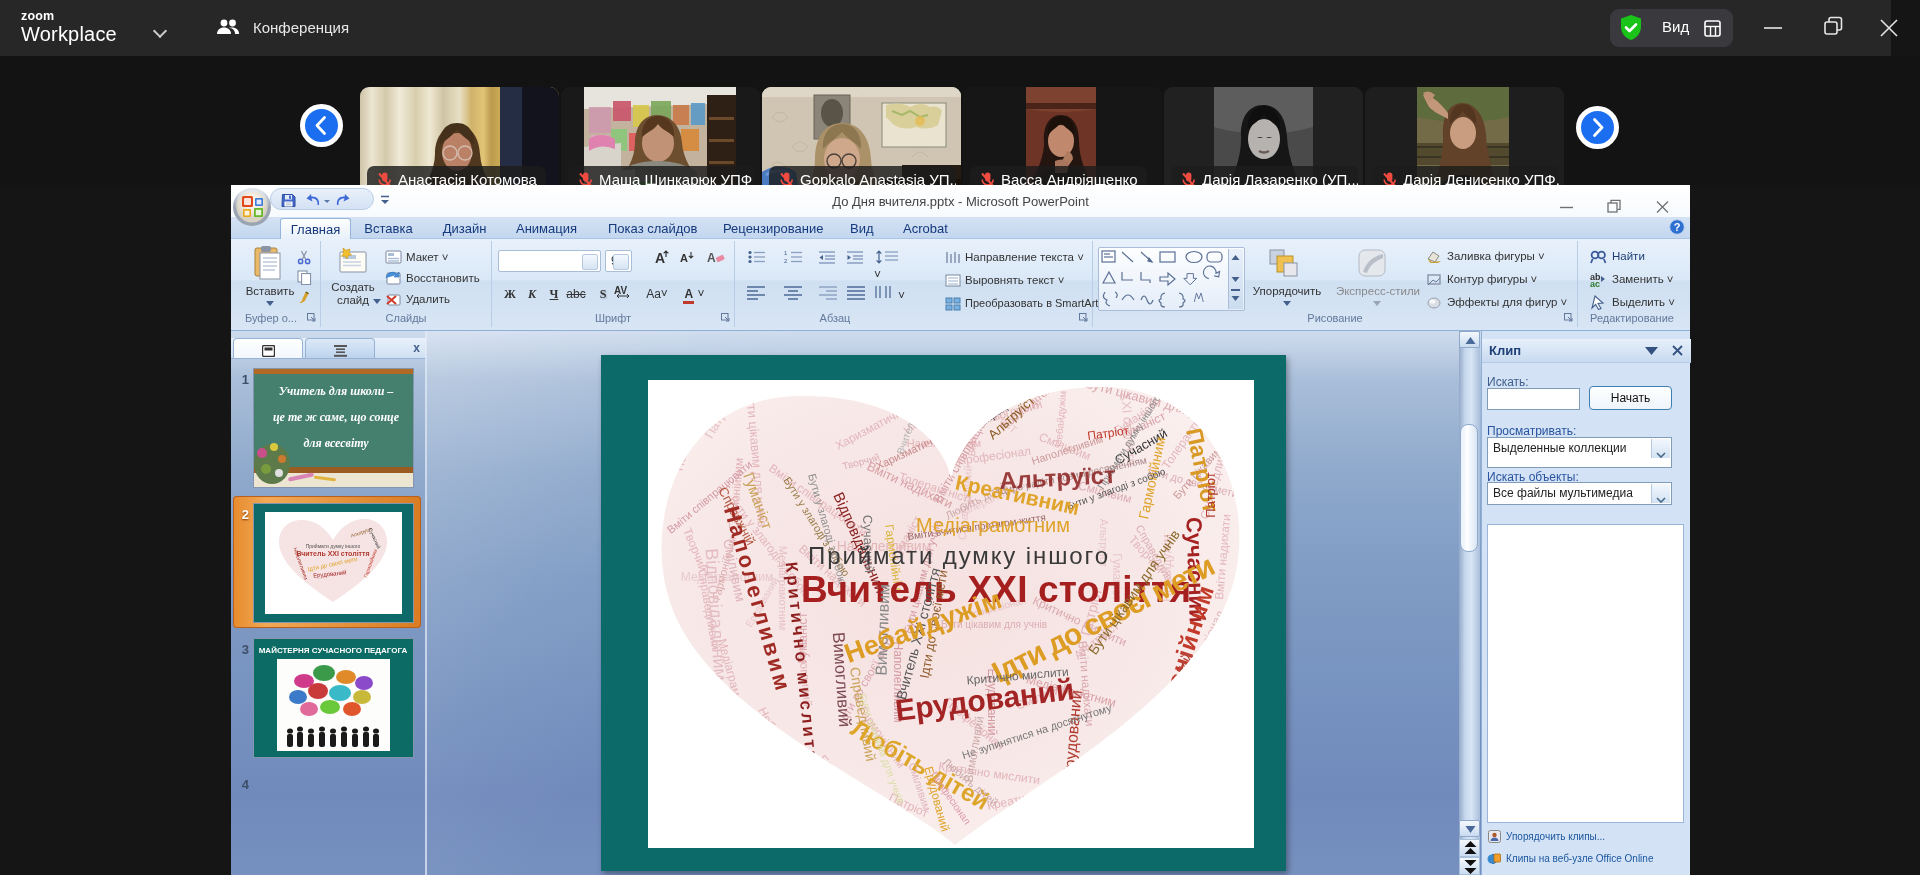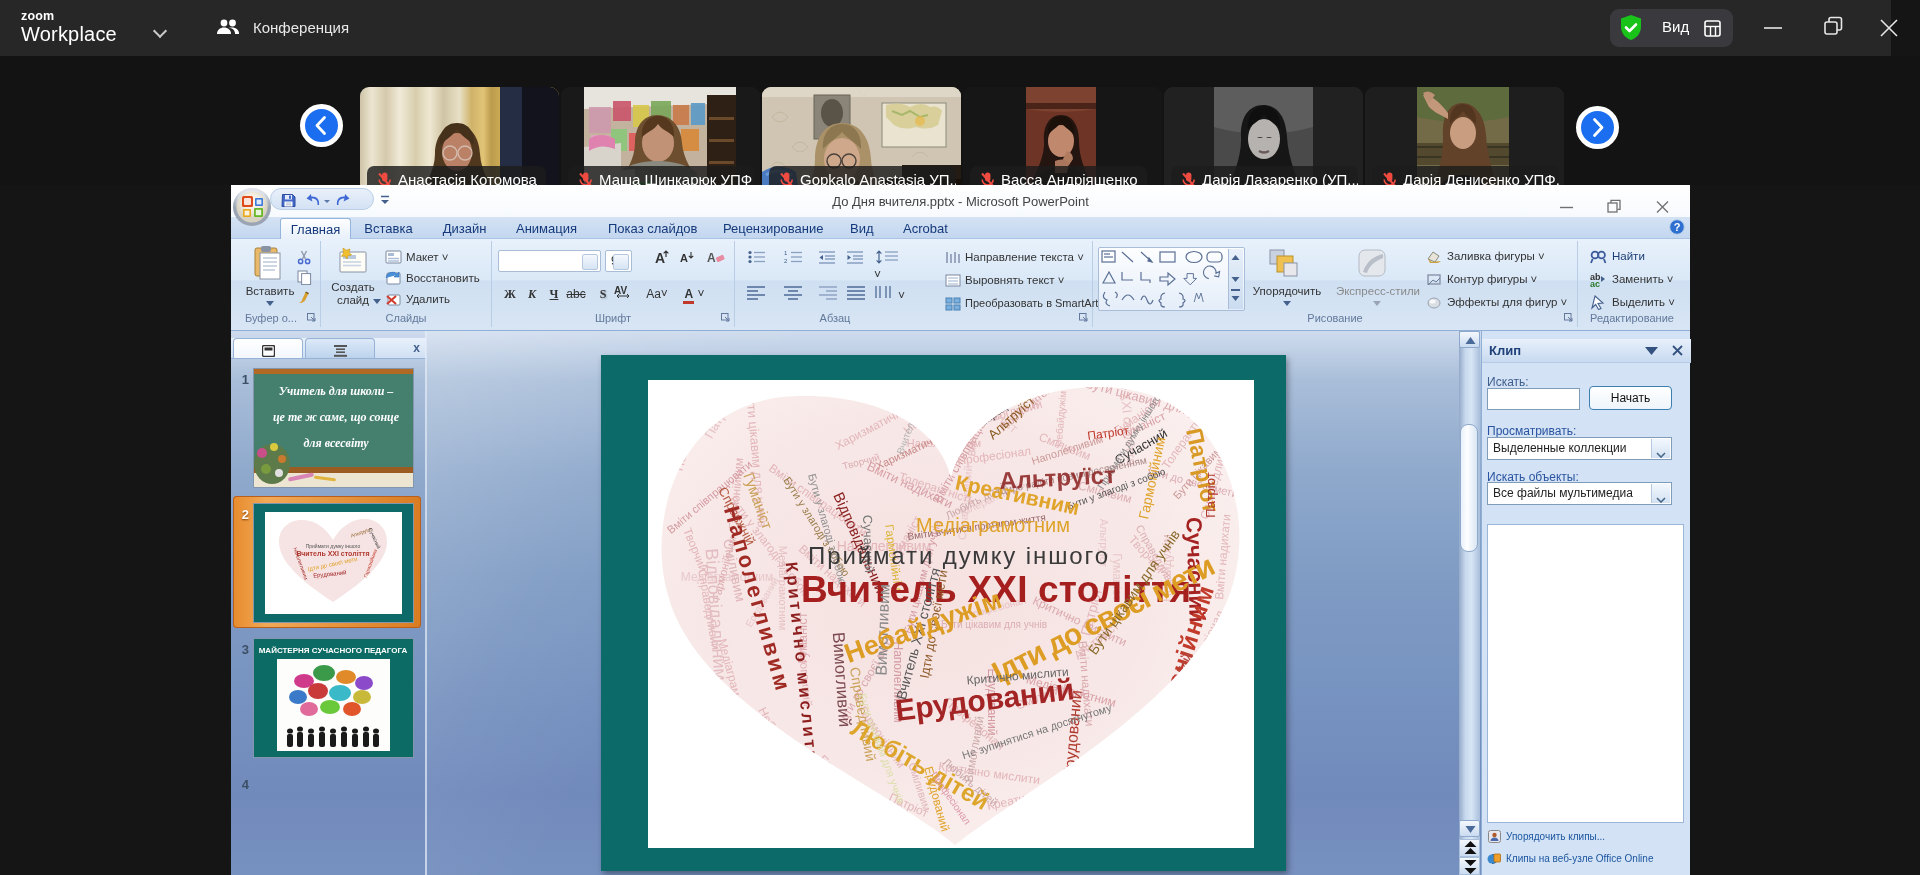--- a/index.html
+++ b/index.html
@@ -975,21 +975,21 @@
               <path d="M1 1h13L7.5 9z" fill="#33527f"></path>
             </svg>
           <svg width="11" height="11" viewBox="0 0 11 11" style="position:absolute;left:190px;top:6px;">
               <path d="M1 1l9 9M10 1l-9 9" stroke="#33527f" stroke-width="1.8"></path>
             </svg>
         </div>
         <div class="tp-label" style="left:5px;top:44px;">Искать:</div>
         <div class="tp-box" style="left:5px;top:57px;width:93px;height:22px;"></div>
         <div id="startbtn">Начать</div>
         <div class="tp-label" style="left:5px;top:93px;color:#2a53a0;">Просматривать:</div>
-        <div class="tp-box" style="left:5px;top:106px;width:185px;height:23px;line-height:21px;padding-left:5px;">Выделенные коллекции
+        <div class="tp-box" style="left:5px;top:106px;width:185px;height:31px;line-height:21px;padding-left:5px;">Выделенные коллекции
           <span class="combo-arrow"><svg width="10" height="7">
                 <path d="M1 1l4 4 4-4" stroke="#4a6a8a" stroke-width="1.6" fill="none"></path>
               </svg></span>
         </div>
         <div class="tp-label" style="left:5px;top:139px;color:#2a53a0;">Искать объекты:</div>
         <div class="tp-box" style="left:5px;top:151px;width:185px;height:23px;line-height:21px;padding-left:5px;">Все файлы мультимедиа
           <span class="combo-arrow"><svg width="10" height="7">
                 <path d="M1 1l4 4 4-4" stroke="#4a6a8a" stroke-width="1.6" fill="none"></path>
               </svg></span>
         </div>

